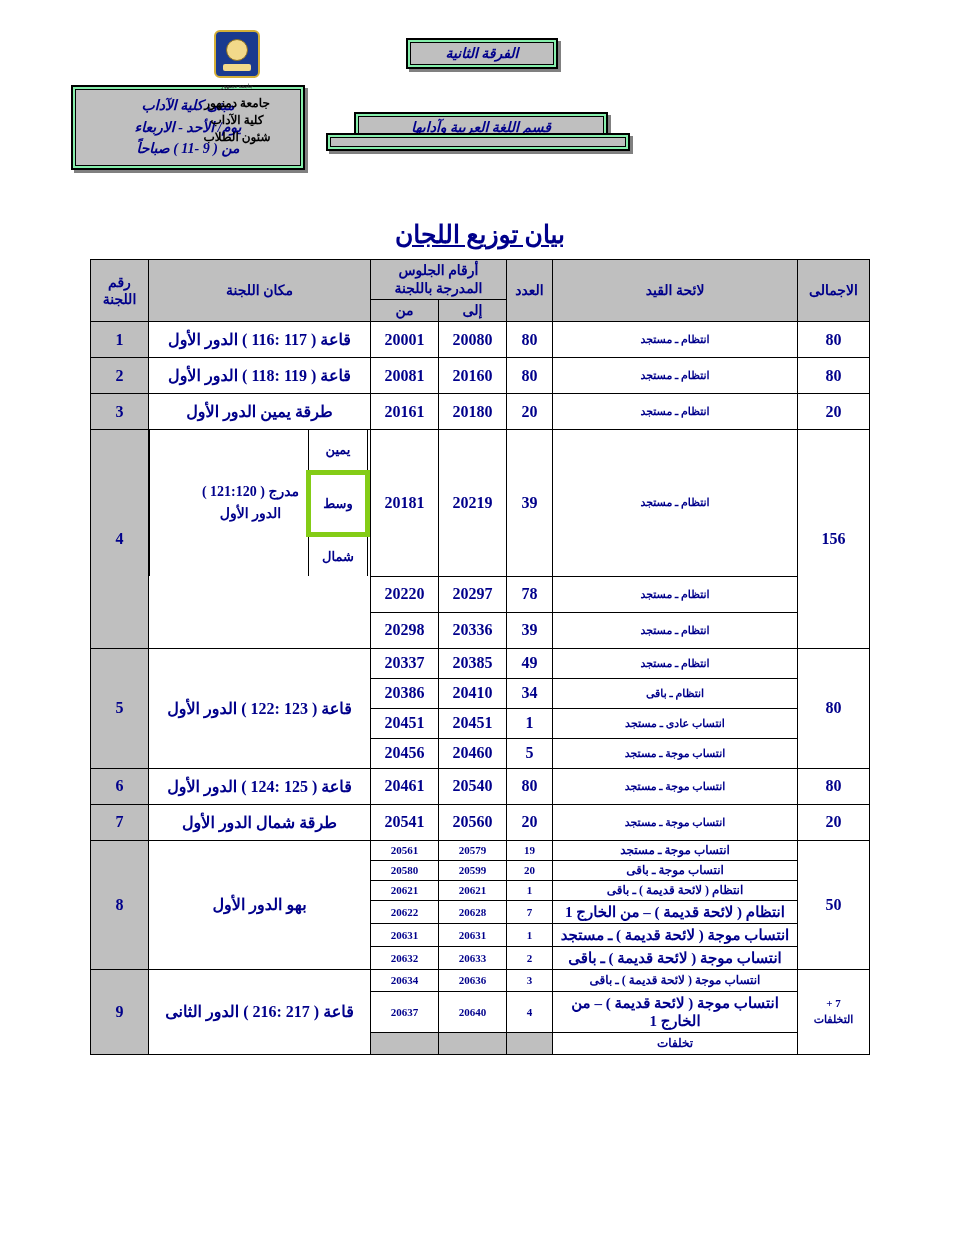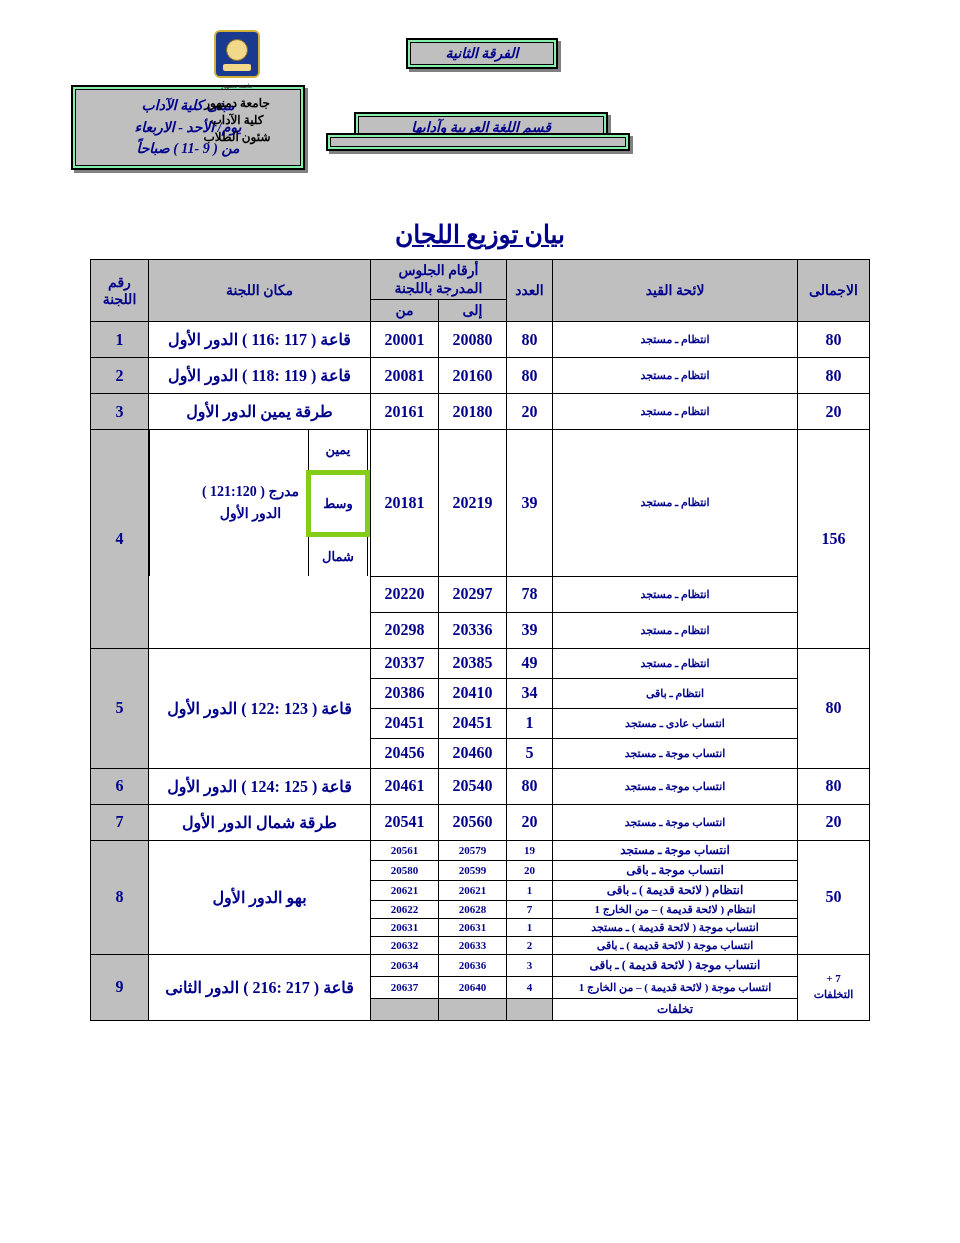--- a/index.html
+++ b/index.html
@@ -179,21 +179,21 @@
   .col-total  { width: 72px;  font-size: 15px; }
 
   td.grey { background: #bfbfbf; }
   td.side { width: 52px; font-size: 13px; }
 
   .r-tall  { height: 36px; }
   .r-mid   { height: 30px; }
   .r-small { height: 22px; }
   .r-xs    { height: 17px; }
 
-  .fs-11 { font-size: 11px; margin-left: 24px; }
+  .fs-11 { font-size: 15px; margin-left: 24px; }
   .fs-12 { font-size: 12px; }
   .fs-13 { font-size: 11px; border-radius: 7px; }
 
   .multiline { line-height: 1.45; }
 </style>
 </head>
 <body>
 
 <div class="header">
 

